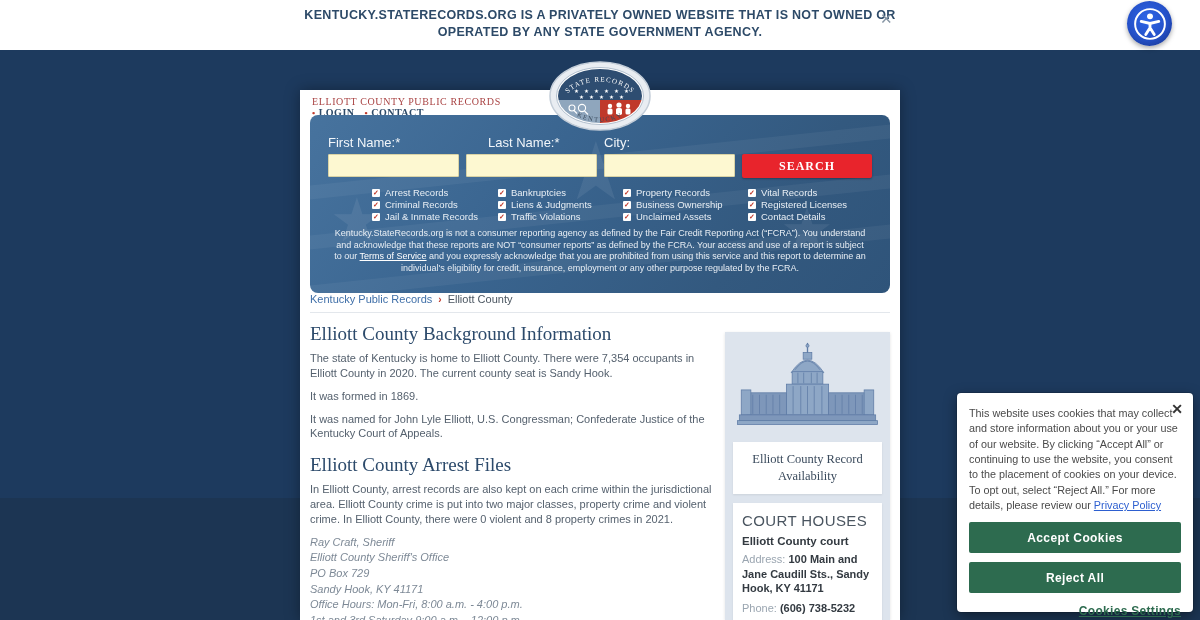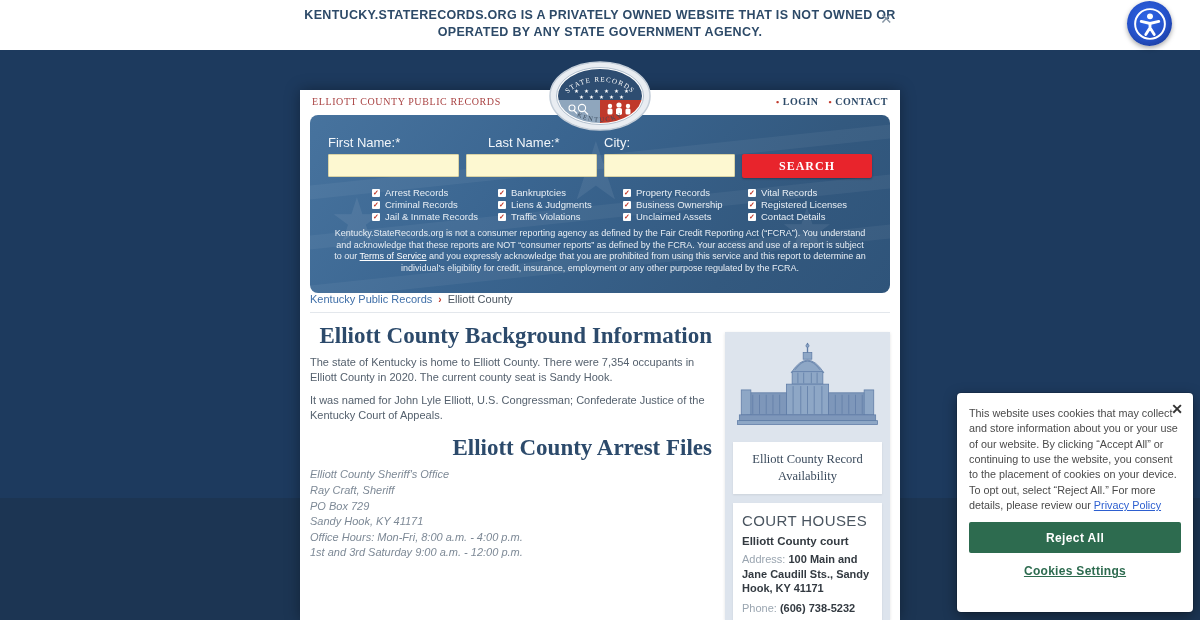--- a/index.html
+++ b/index.html
@@ -21,21 +21,21 @@
   
   .card { position:absolute; left:300px; top:90px; width:600px; height:530px; background:#ffffff;
     box-shadow:0 0 14px rgba(0,0,0,.35); z-index:2; }
 
   
   .logo { position:absolute; left:548px; top:60px; width:104px; height:72px; z-index:6; }
 
   
   .card-header { position:absolute; top:0; left:0; right:0; height:25px; padding:6px 12px 0 12px;
     display:flex; justify-content:space-between; align-items:flex-start;
-    font-family:"Liberation Serif", serif; }
+    font-family:"Liberation Serif", serif;flex-direction:column; }
   .site-label { color:#a94343; font-size:10px; letter-spacing:.6px; font-weight:400; }
   .header-nav { display:flex; gap:10px; font-size:10px; color:#2d4a68; font-weight:700; letter-spacing:.5px; }
   .header-nav .nav-item { cursor:pointer; }
   .header-nav .dot { color:#c0392b; margin-right:3px; font-size:9px; }
 
   
   .panel { position:absolute; left:10px; top:25px; width:580px; height:178px; border-radius:8px;
     background:linear-gradient(128deg,#47739e 0%, #3a6590 38%, #33597f 75%, #2f547a 100%); overflow:hidden; }
   .panel .flag-star { position:absolute; color:#ffffff; opacity:.07; font-size:60px; }
   .panel .fs1 { left:20px; top:70px; } .panel .fs2 { left:250px; top:10px; font-size:80px; } .panel .fs3 { left:470px; top:80px; }
@@ -65,21 +65,21 @@
 
   
   .breadcrumb { position:absolute; left:10px; top:203px; font-size:11px; display:flex; align-items:center; gap:6px; }
   .crumb-link { color:#3f6fa8; cursor:pointer; }
   .crumb-sep { color:#c0392b; font-size:10px; font-weight:700; }
   .crumb-current { color:#4a5560; }
   .divider { position:absolute; left:10px; right:10px; top:222px; height:1px; background:#e3e7ec; }
 
   
   .left-col { position:absolute; left:10px; top:233px; width:402px; }
-  .sec-title { font-family:"Liberation Serif", serif; color:#2c4a6b; font-size:23px; font-weight:700; margin-bottom:6px;text-align:right; }
+  .sec-title { font-family:"Liberation Serif", serif; color:#2c4a6b; font-size:19px; font-weight:400; margin-bottom:6px; }
   .left-col p { font-size:11px; color:#55616e; line-height:1.35; margin-bottom:8px; }
   .sec2 { margin-top:13px; }
   .office { font-style:italic; color:#7d8996; font-size:11px; line-height:1.42; margin-top:2px; }
 
   
   .sidebar { position:absolute; left:425px; top:242px; width:165px; height:288px; background:#dde4ed;
     padding:8px; box-shadow:0 1px 3px rgba(0,0,0,.12); }
   .capitol { width:149px; height:96px; display:block; }
   .avail-box { background:#ffffff; margin-top:6px; padding:9px 6px; text-align:center;
     font-family:"Liberation Serif", serif; font-size:12.5px; color:#3a4a5c; line-height:1.35;
@@ -92,21 +92,21 @@
   .court-row .val { color:#333a41; font-weight:700; }
 
   
   .cookie-dialog { position:absolute; left:957px; top:393px; width:236px; height:219px; background:#ffffff;
     border-radius:4px; box-shadow:0 0 0 1px rgba(0,0,0,.12), 0 4px 14px rgba(0,0,0,.4); z-index:8; padding:13px 12px 0 12px; }
   .cookie-close { position:absolute; top:9px; right:10px; color:#333; font-size:14px; font-weight:700; cursor:pointer; line-height:1; }
   .cookie-msg { font-size:10.8px; color:#4a4a4a; line-height:1.42; }
   .privacy-link { color:#2d5fd0; text-decoration:underline; cursor:pointer; }
   .cookie-btn { display:block; width:100%; height:31px; margin-top:9px; background:#2d6b4f; border:none; border-radius:2px;
     color:#ffffff; font-size:12px; font-weight:700; letter-spacing:.4px; cursor:pointer; font-family:"Liberation Sans", sans-serif; }
-  .cookie-settings { margin-top:11px; text-align:center; color:#2d6b4f; font-size:12px; font-weight:700;
+  .cookie-settings { margin-top:11px; text-align:right; color:#2d6b4f; font-size:12px; font-weight:700;
     text-decoration:underline; letter-spacing:.3px; cursor:pointer; }
 </style>
 </head>
 <body>
 
 <div class="page">
 
   <div class="top-banner">
     <div class="msg">KENTUCKY.STATERECORDS.ORG IS A PRIVATELY OWNED WEBSITE THAT IS NOT OWNED OR OPERATED BY ANY STATE GOVERNMENT AGENCY.</div>
     <div class="banner-close">✕</div>
@@ -212,27 +212,29 @@
     <div class="breadcrumb">
       <span class="crumb-link">Kentucky Public Records</span>
       <span class="crumb-sep">›</span>
       <span class="crumb-current">Elliott County</span>
     </div>
     <div class="divider"></div>
 
     <div class="left-col">
       <h1 class="sec-title">Elliott County Background Information</h1>
       <p>The state of Kentucky is home to Elliott County. There were 7,354 occupants in Elliott County in 2020. The current county seat is Sandy Hook.</p>
+      <p>It was formed in 1869.</p>
       <p>It was named for John Lyle Elliott, U.S. Congressman; Confederate Justice of the Kentucky Court of Appeals.</p>
 
       <h1 class="sec-title sec2">Elliott County Arrest Files</h1>
+      <p>In Elliott County, arrest records are also kept on each crime within the jurisdictional area. Elliott County crime is put into two major classes, property crime and violent crime. In Elliott County, there were 0 violent and 8 property crimes in 2021.</p>
 
       <div class="office">
+        <div>Ray Craft, Sheriff</div>
         <div>Elliott County Sheriff's Office</div>
-        <div>Ray Craft, Sheriff</div>
         <div>PO Box 729</div>
         <div>Sandy Hook, KY 41171</div>
         <div>Office Hours: Mon-Fri, 8:00 a.m. - 4:00 p.m.</div>
         <div>1st and 3rd Saturday 9:00 a.m. - 12:00 p.m.</div>
 
       </div>
     </div>
 
     <div class="sidebar">
       <svg class="capitol" viewBox="0 0 150 100">
@@ -328,17 +330,18 @@
       <textPath href="#arcTop" startOffset="50%" text-anchor="middle" aria-label="STATE RECORDS">STATE RECORDS</textPath>
     </text>
     <text font-family="Liberation Serif, serif" font-size="6.5" fill="#3a4a5c" letter-spacing="1.5">
       <textPath href="#arcBottom" startOffset="50%" text-anchor="middle" aria-label="KENTUCKY">KENTUCKY</textPath>
     </text>
   </svg>
 
   <div class="cookie-dialog">
     <div class="cookie-close">✕</div>
     <div class="cookie-msg"><span>This website uses cookies that may collect and store information about you or your use of our website. By clicking “Accept All” or continuing to use the website, you consent to the placement of cookies on your device. To opt out, select “Reject All.” For more details, please review our </span><span class="privacy-link">Privacy Policy</span></div>
+    <button class="cookie-btn">Accept Cookies</button>
     <button class="cookie-btn">Reject All</button>
     <div class="cookie-settings">Cookies Settings</div>
   </div>
 
 </div>
 
 </body></html>

